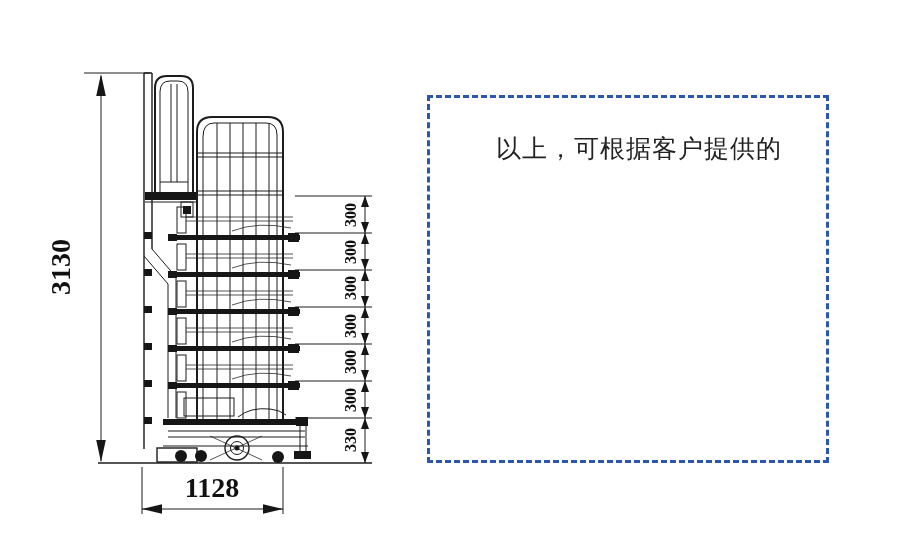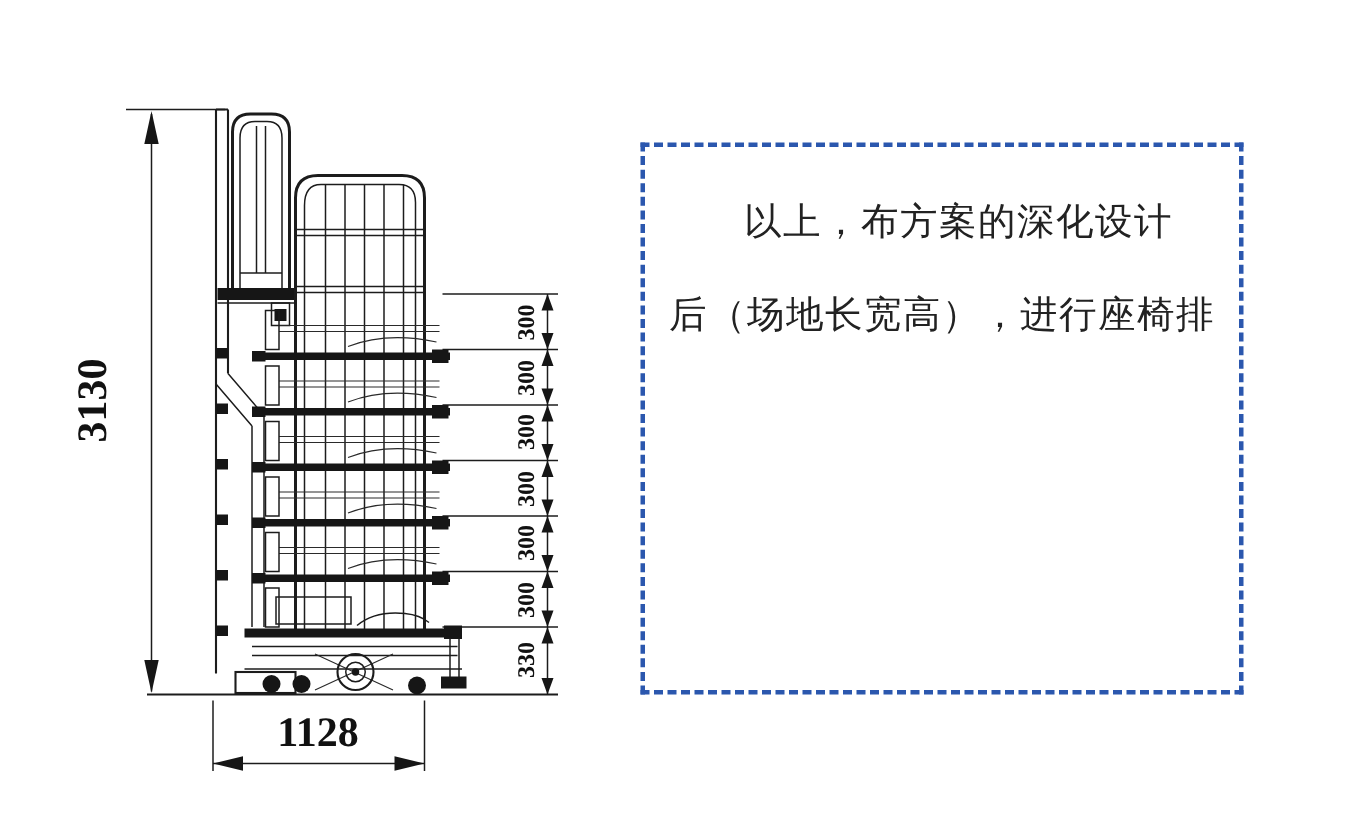--- a/index.html
+++ b/index.html
@@ -185,17 +185,16 @@
       <circle class="ln" cx="237" cy="448" r="6.5"></circle>
       <circle class="fl" cx="237" cy="448" r="2.5"></circle>
 
       <circle class="fl" cx="181" cy="456" r="6"></circle>
       <circle class="fl" cx="201" cy="456" r="6"></circle>
       <circle class="fl" cx="278" cy="457" r="6"></circle>
     </g>
   </svg>
 
   <div id="note-box" style="border-color: rgb(43, 87, 174); color: rgb(34, 34, 34);">
-    <div class="note-line indent">以上，布方案的深化设计</div>
-    <div class="note-line">后（场地长宽高），进行座椅排</div>
+    <div class="note-line indent">以上，可根据客户提供的</div>
   </div>
 
 </div>
 
 </body></html>

